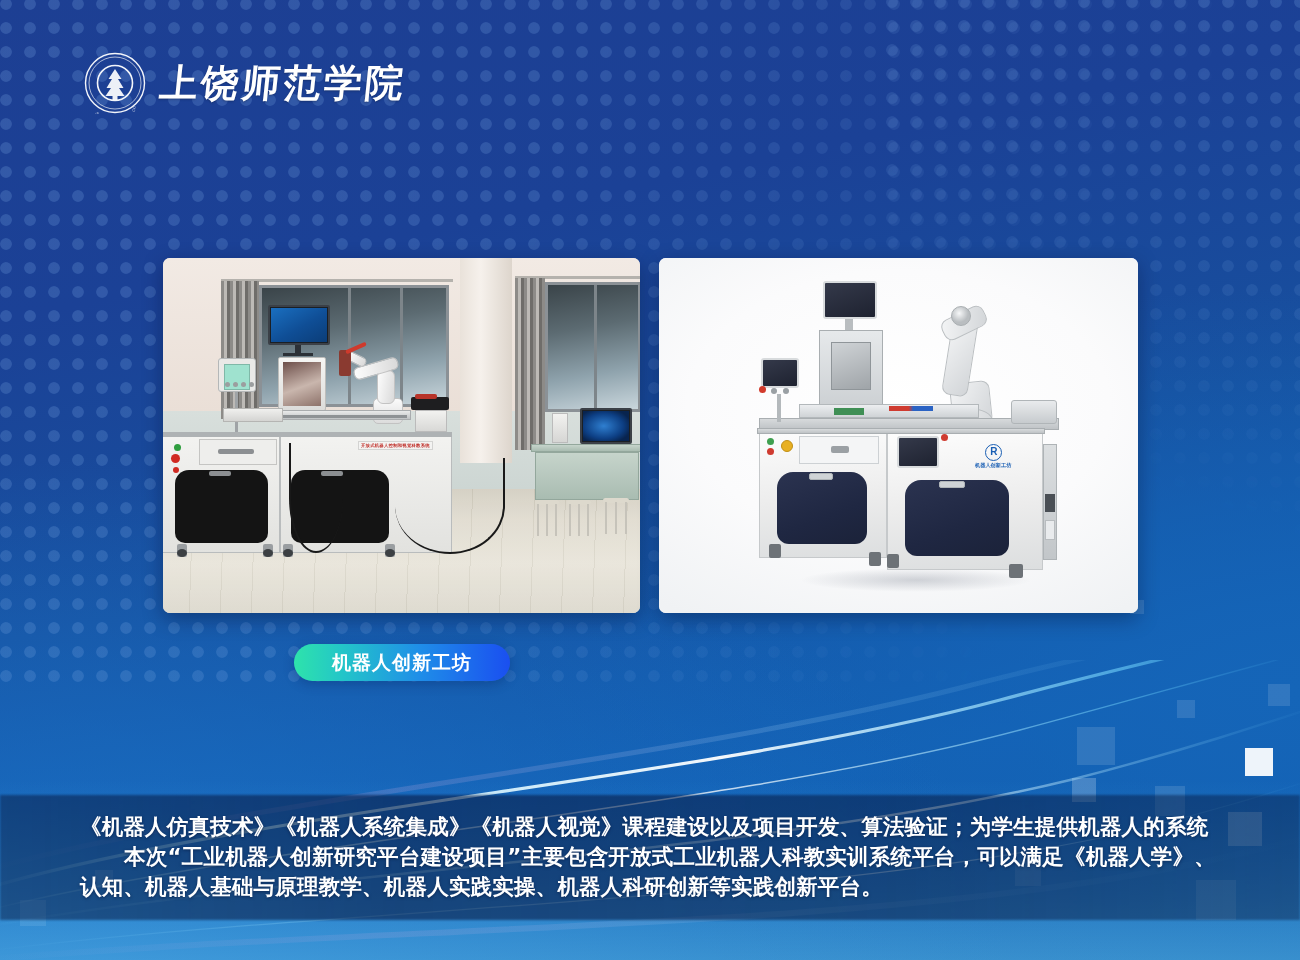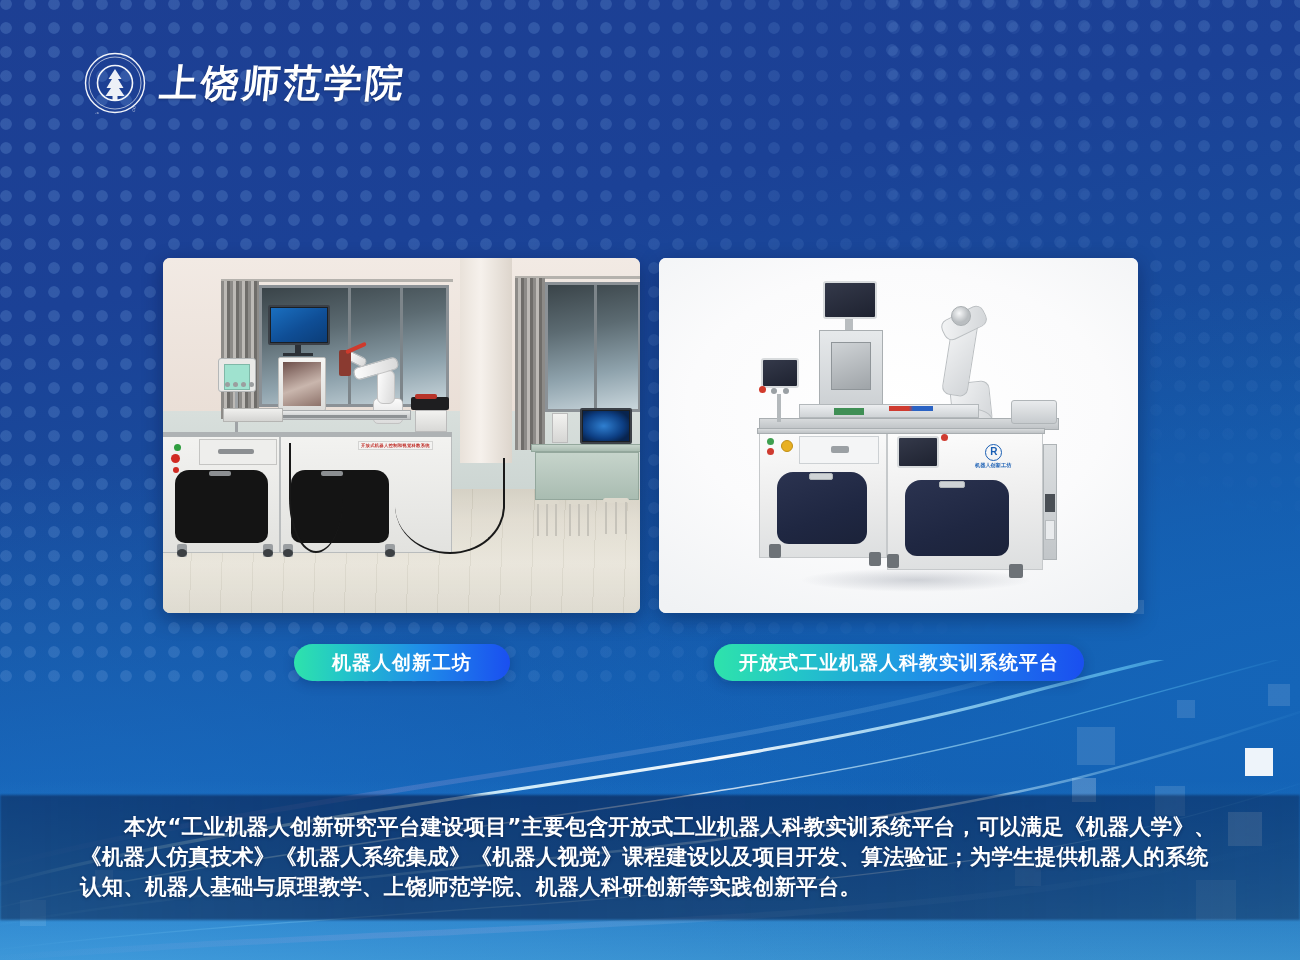--- a/index.html
+++ b/index.html
@@ -393,21 +393,20 @@
       </div>
 
       <div class="r-part" style="left:110px; top:286px; width:12px; height:14px; background:#6d7277; border-radius:2px;"></div>
       <div class="r-part" style="left:210px; top:294px; width:12px; height:14px; background:#6d7277; border-radius:2px;"></div>
       <div class="r-part" style="left:228px; top:296px; width:12px; height:14px; background:#6d7277; border-radius:2px;"></div>
       <div class="r-part" style="left:350px; top:306px; width:14px; height:14px; background:#6d7277; border-radius:2px;"></div>
     </div>
   </div>
 
   <div class="pill" id="pill-left">机器人创新工坊</div>
-  <div class="pill" id="pill-right">开放式工业机器人科教实训系统平台</div>
 
   <div id="paragraph">
+    <span class="ln">《机器人仿真技术》《机器人系统集成》《机器人视觉》课程建设以及项目开发、算法验证；为学生提供机器人的系统</span>
     <span class="ln first">本次“工业机器人创新研究平台建设项目”主要包含开放式工业机器人科教实训系统平台，可以满足《机器人学》、</span>
-    <span class="ln">《机器人仿真技术》《机器人系统集成》《机器人视觉》课程建设以及项目开发、算法验证；为学生提供机器人的系统</span>
-    <span class="ln">认知、机器人基础与原理教学、上饶师范学院、机器人科研创新等实践创新平台。</span>
+    <span class="ln">认知、机器人基础与原理教学、机器人实践实操、机器人科研创新等实践创新平台。</span>
   </div>
 
 </div>
 
 </body></html>

